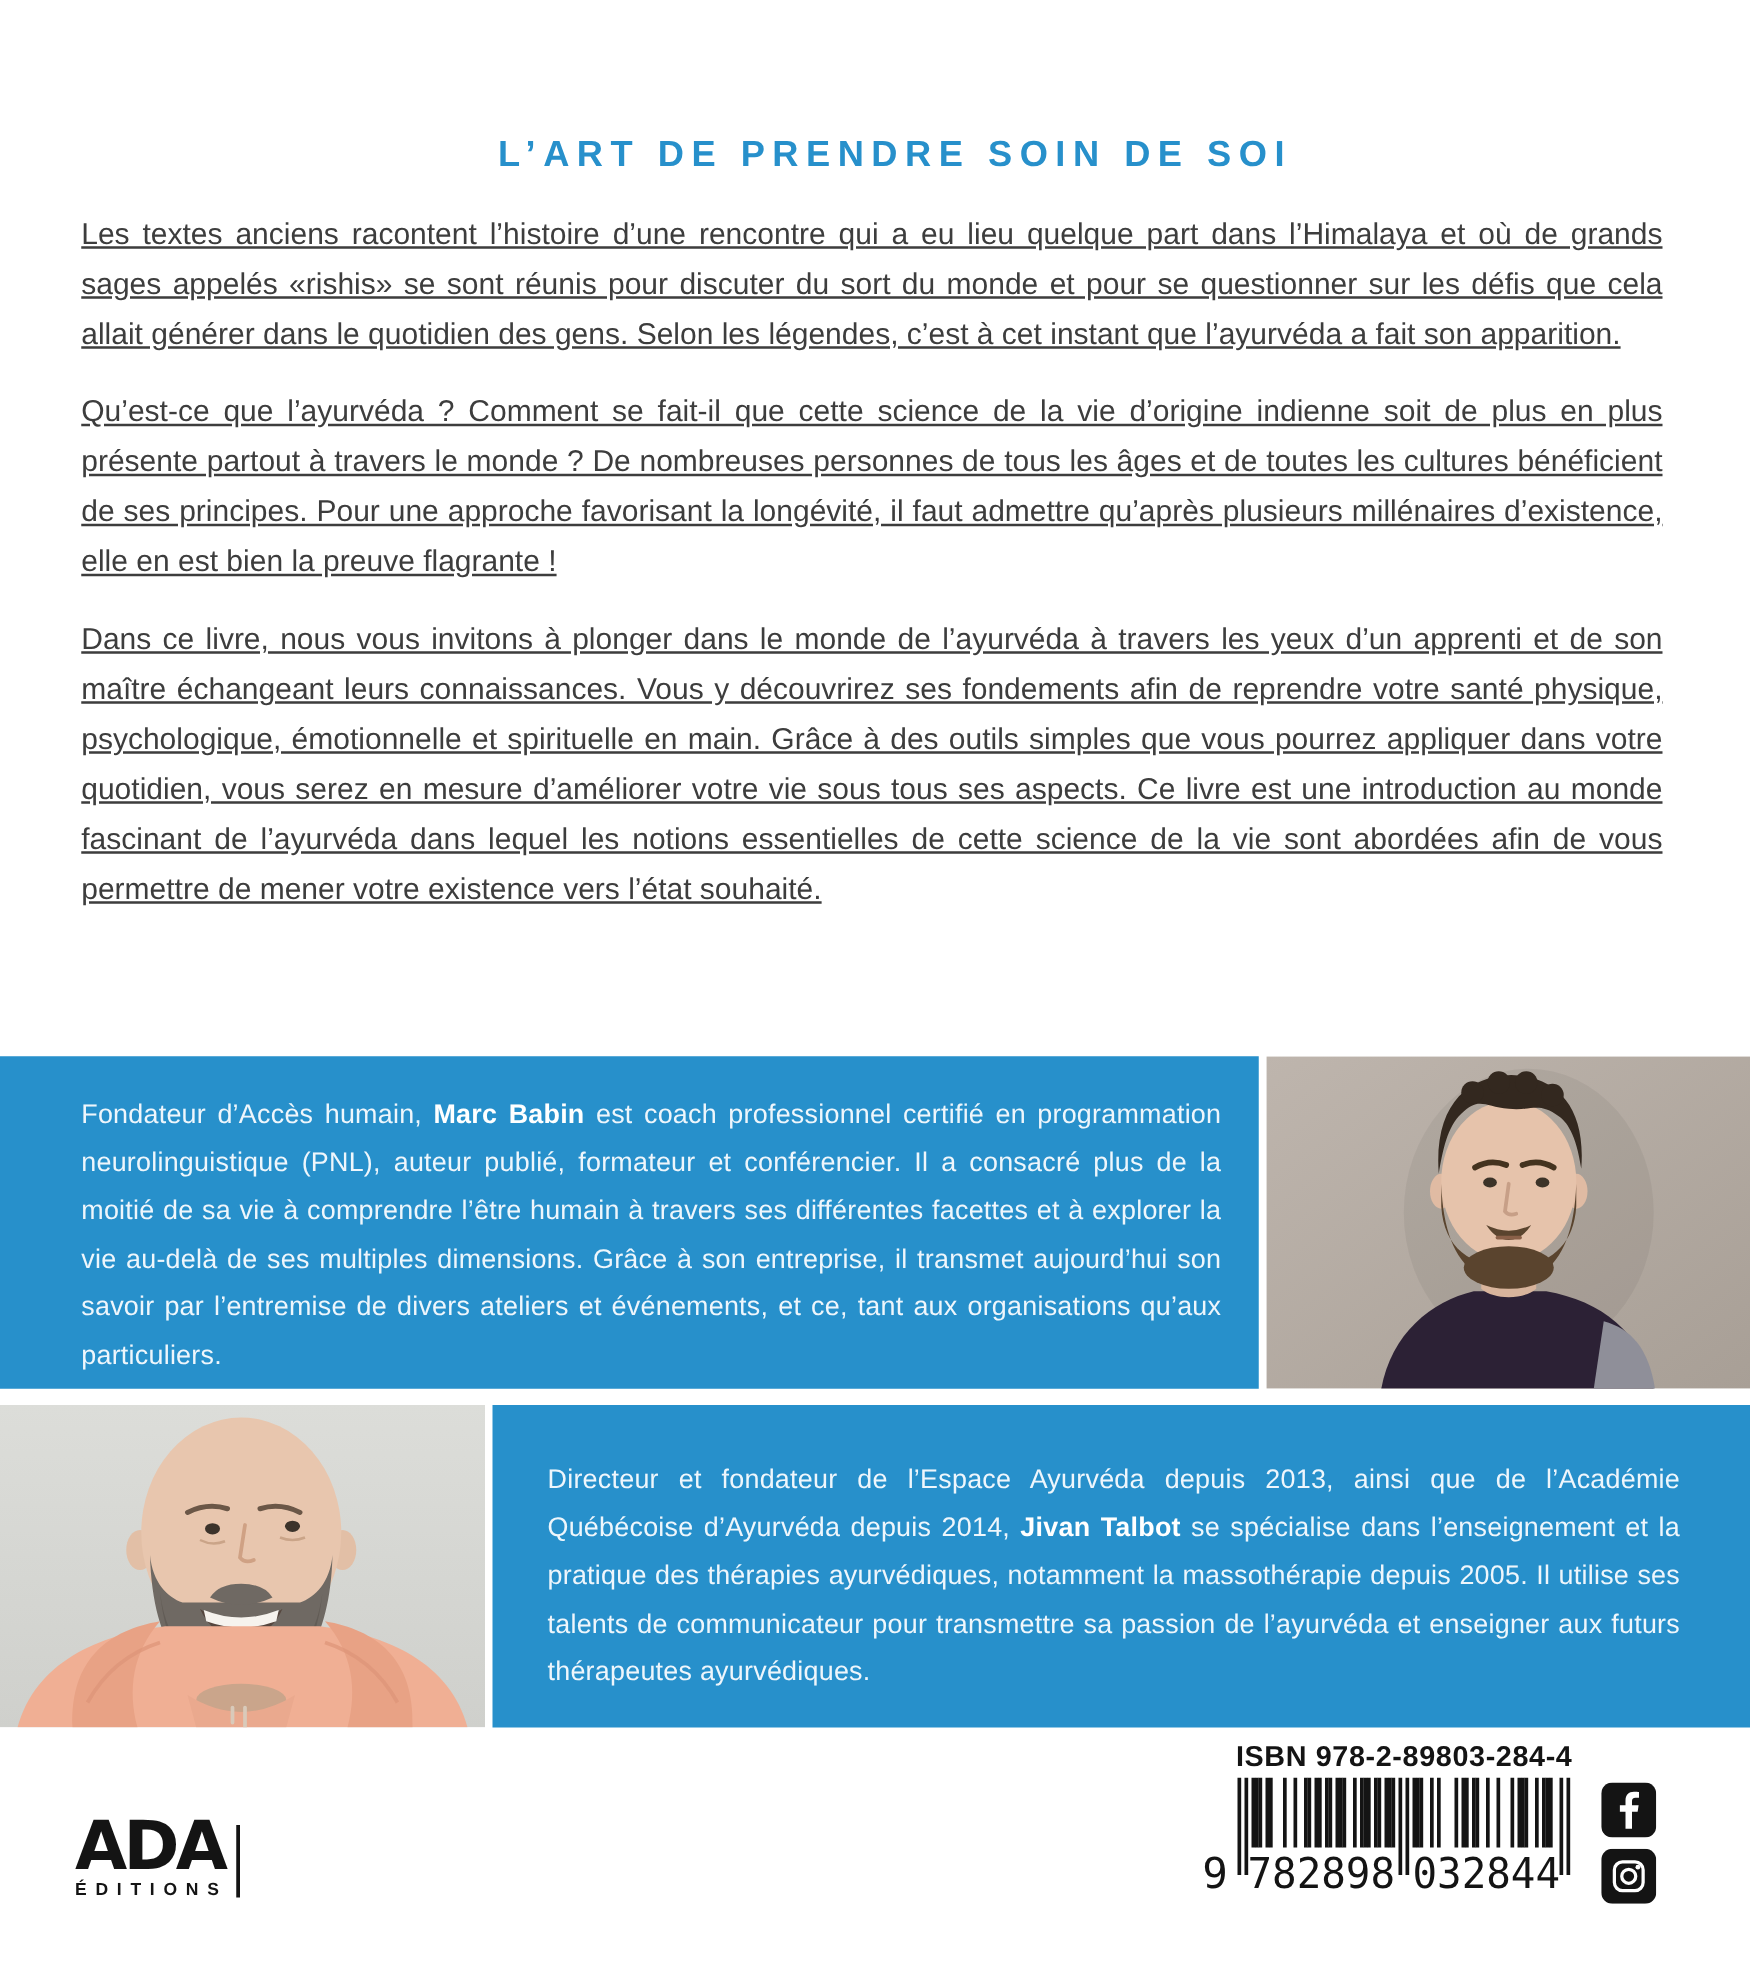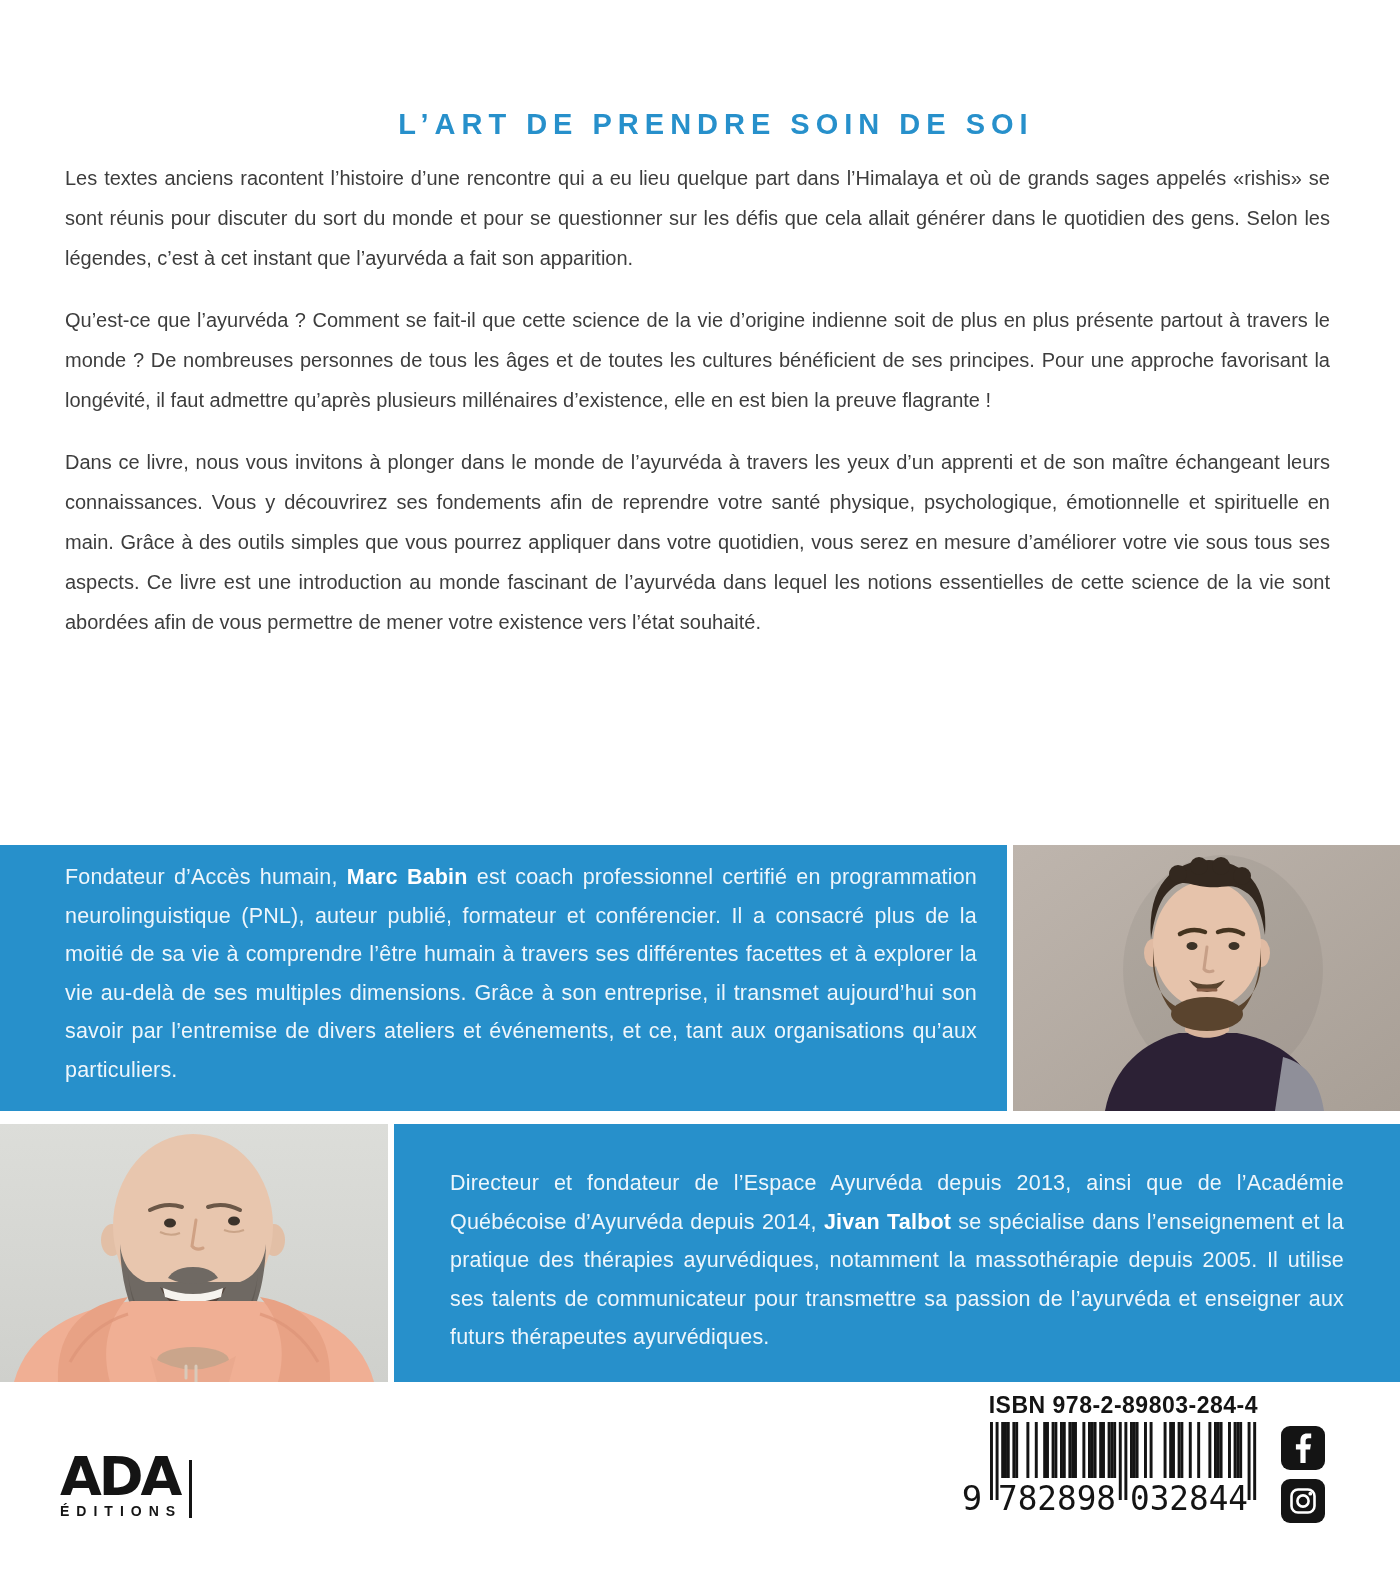--- a/index.html
+++ b/index.html
@@ -5,33 +5,34 @@
   html,body{margin:0;padding:0;background:#ffffff;}
   .page{
     position:relative;width:1400px;height:1576px;background:#ffffff;
     font-family:"Liberation Sans",sans-serif;overflow:hidden;margin:0 auto;
   }
   .title{
     position:absolute;top:92px;left:0;width:100%;margin:16px;text-align:center;
     font-size:29px;font-weight:700;letter-spacing:6px;color:var(--accent);
   }
   .intro{
-    position:absolute;top:158px;left:65px;width:1265px;
-    color:var(--body-text);font-size:20px;line-height:40px;text-align:justify;
+    position:absolute;top:168px;left:65px;width:1265px;
+    color:var(--body-text);font-size:24px;line-height:40px;text-align:justify;
     font-stretch:condensed;
+    text-decoration:underline;
   }
   .intro p{margin:0 0 22px 0;}
   .row{position:absolute;left:0;width:1400px;display:flex;gap:6px;}
   .row1{top:845px;height:266px;}
   .row2{top:1124px;height:258px;}
   .bio{background:var(--accent);color:var(--box-text);box-sizing:border-box;}
   .bio p{margin:0;text-align:justify;font-size:21.5px;line-height:38.6px;letter-spacing:.2px;font-stretch:condensed;}
   .bio b{color:#ffffff;}
-  .bio1{width:1007px;padding:13px 30px 0 65px;}
-  .bio2{flex:1;padding:40px 56px 0 56px;}
+  .bio1{width:1007px;padding:27px 30px 0 65px;}
+  .bio2{flex:1;padding:40px 56px 0 44px;}
   .photo{position:relative;overflow:hidden;}
   .photo1{flex:1;}
   .photo2{width:388px;}
   .photo svg{display:block;width:100%;height:100%;}
   .footer{position:absolute;top:1390px;left:0;width:1400px;height:186px;color:var(--ink);}
   .isbn{
     position:absolute;left:958px;top:2px;width:300px;text-align:right;
     font-weight:700;font-size:23px;letter-spacing:.5px;
   }
   .barcode{position:absolute;left:958px;top:32px;width:300px;height:92px;}

